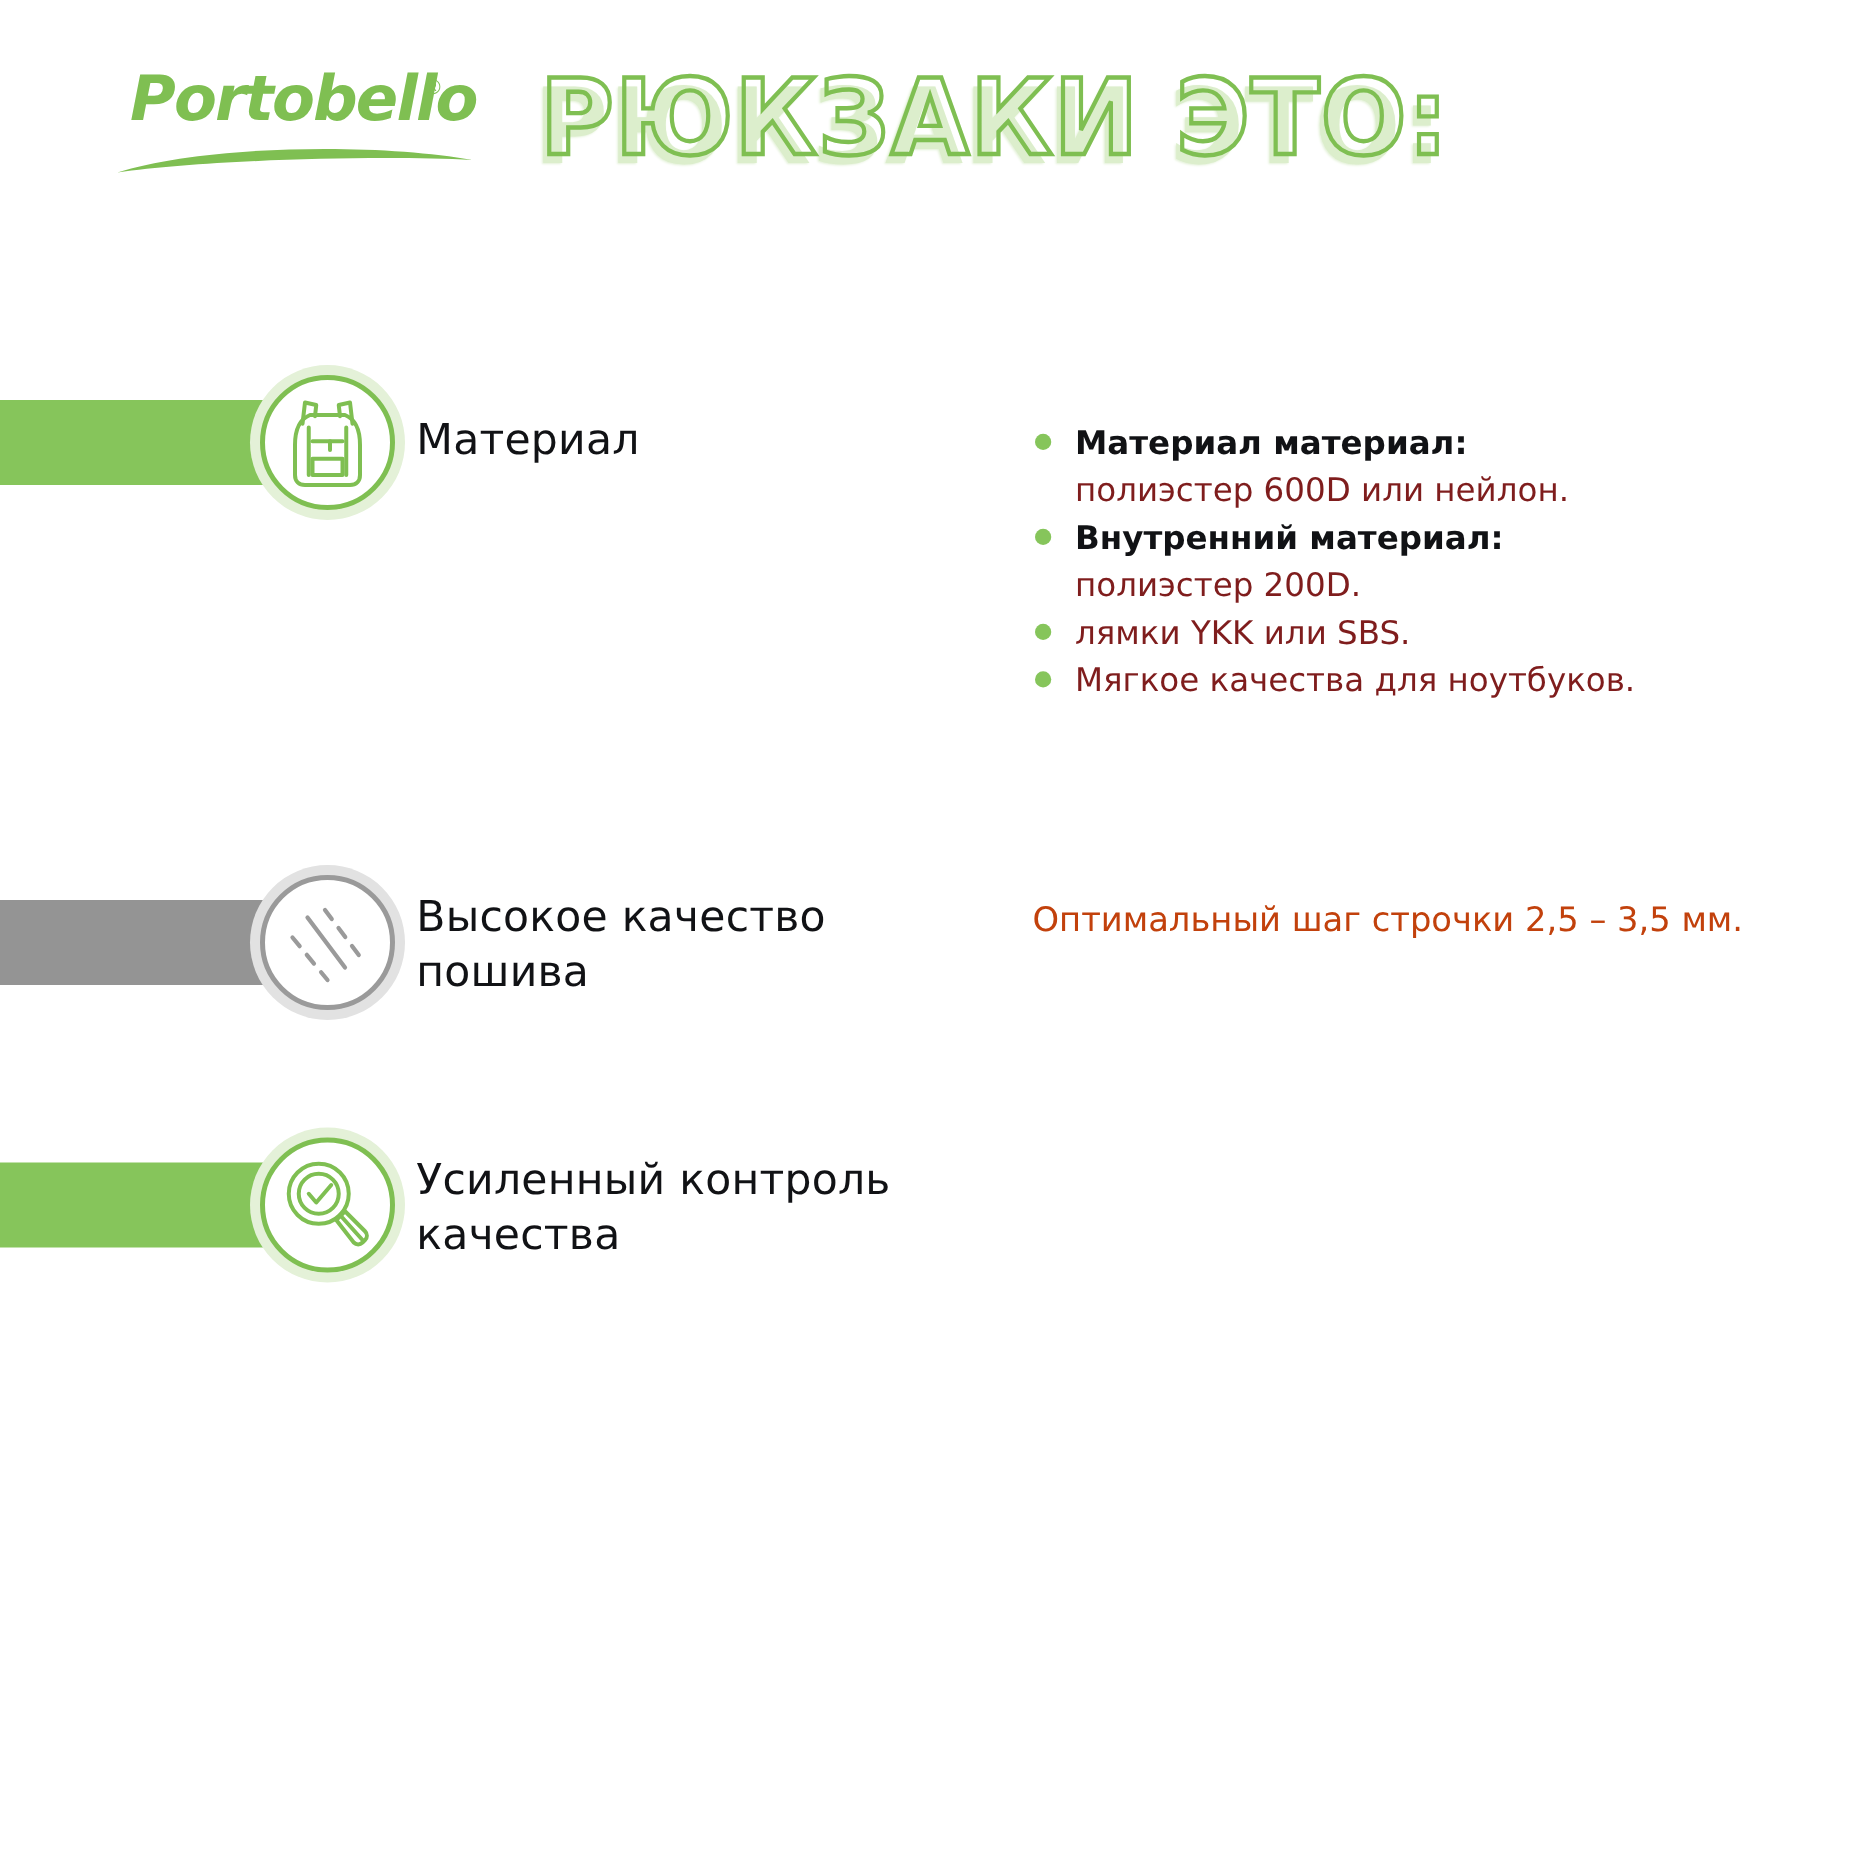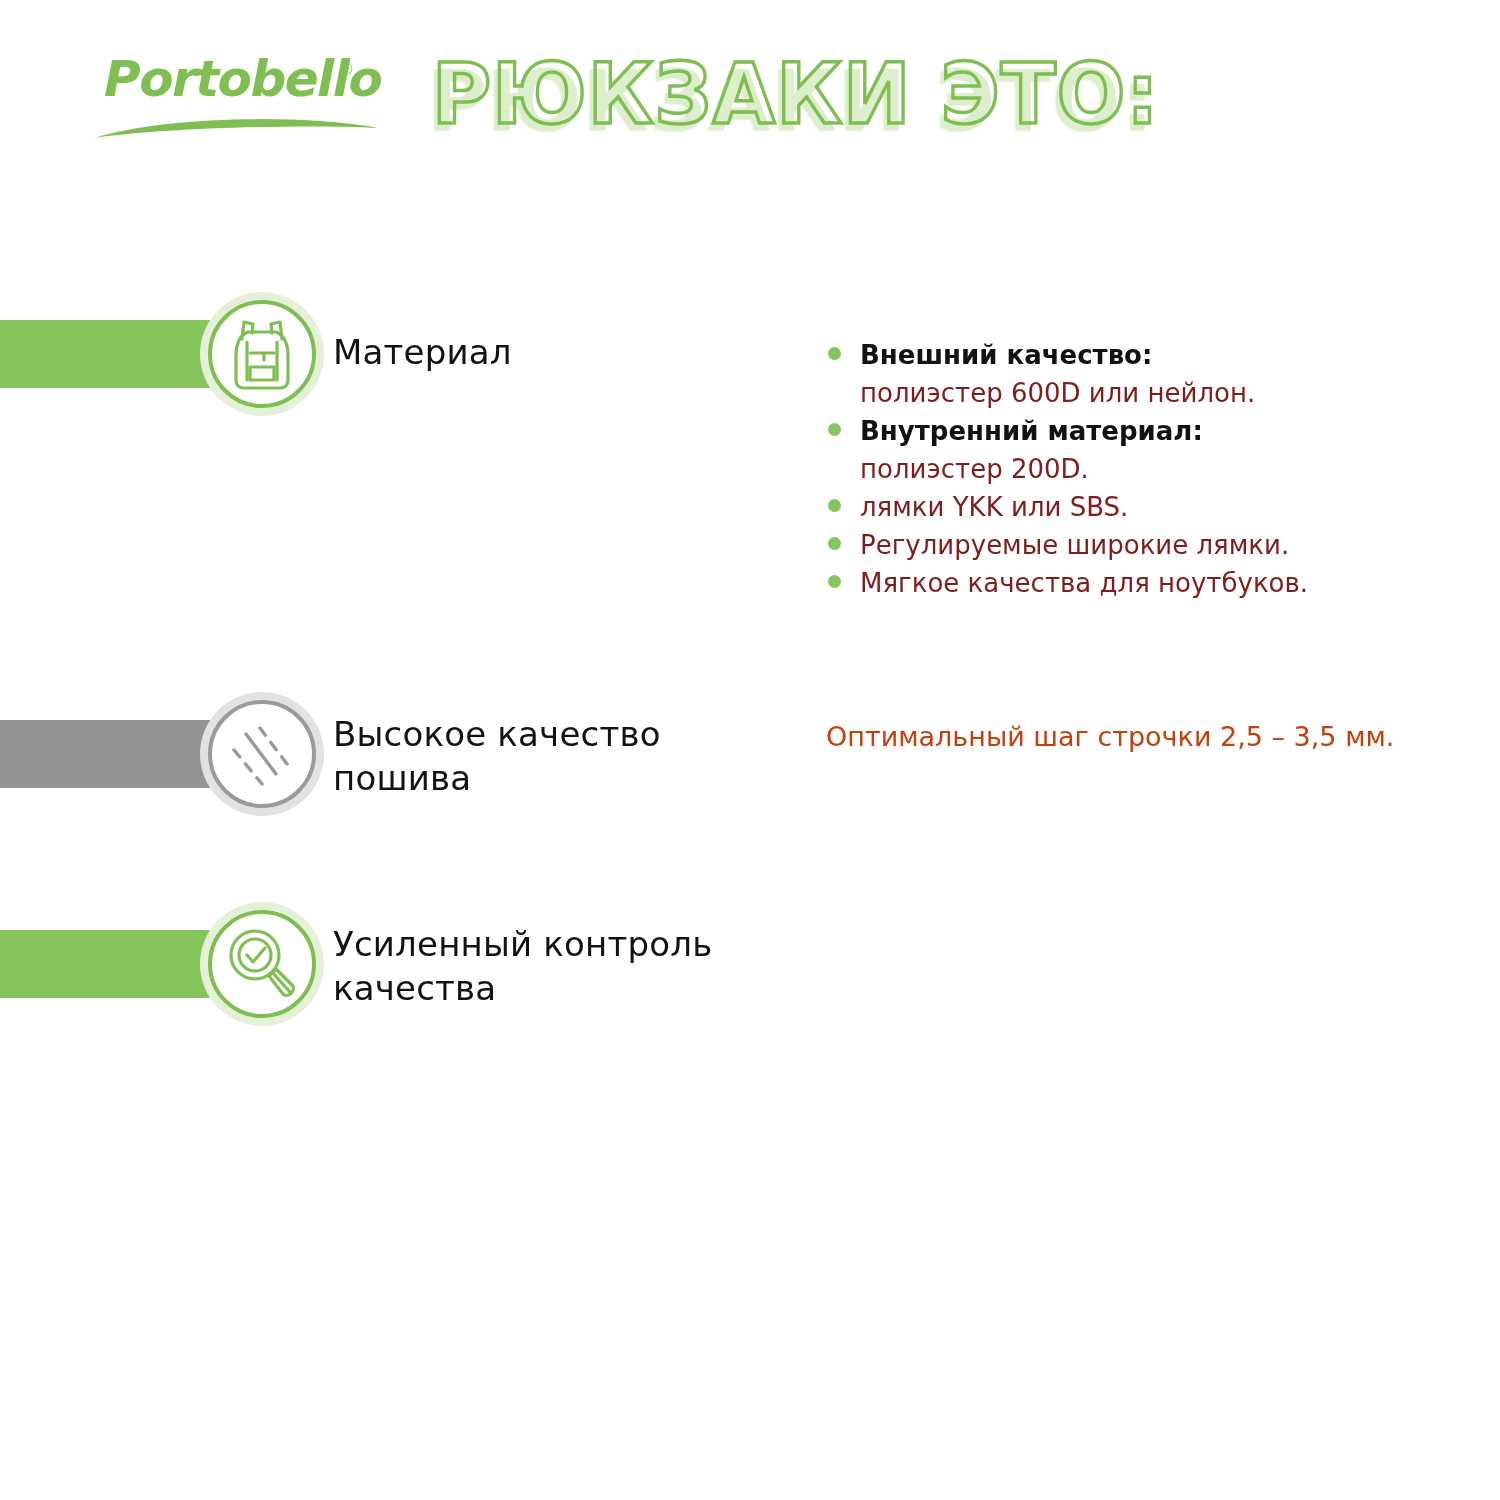--- a/index.html
+++ b/index.html
@@ -282,39 +282,35 @@
   </div>
 
   <div class="heading" style="top:20px;">Усиленный контроль
 качества</div>
 </div>
 
 <div id="bullets">
 
   <div class="bullet-row">
     <span class="dot"></span>
-    <span class="b-strong">Внешний качество:</span>
+    <span class="b-strong">Материал материал:</span>
     <span class="b-normal">полиэстер 600D или нейлон.</span>
   </div>
 
   <div class="bullet-row">
     <span class="dot"></span>
     <span class="b-strong">Внутренний материал:</span>
     <span class="b-normal">полиэстер 200D.</span>
   </div>
 
   <div class="bullet-row">
     <span class="dot"></span>
     <span class="b-normal">лямки YKK или SBS.</span>
   </div>
 
-  <div class="bullet-row">
-    <span class="dot"></span>
-    <span class="b-normal">Регулируемые широкие лямки.</span>
-  </div>
 
   <div class="bullet-row">
     <span class="dot"></span>
     <span class="b-normal">Мягкое качества для ноутбуков.</span>
   </div>
 
 </div>
 
 <div id="stitch-note">Оптимальный шаг строчки 2,5 – 3,5 мм.</div>
 

